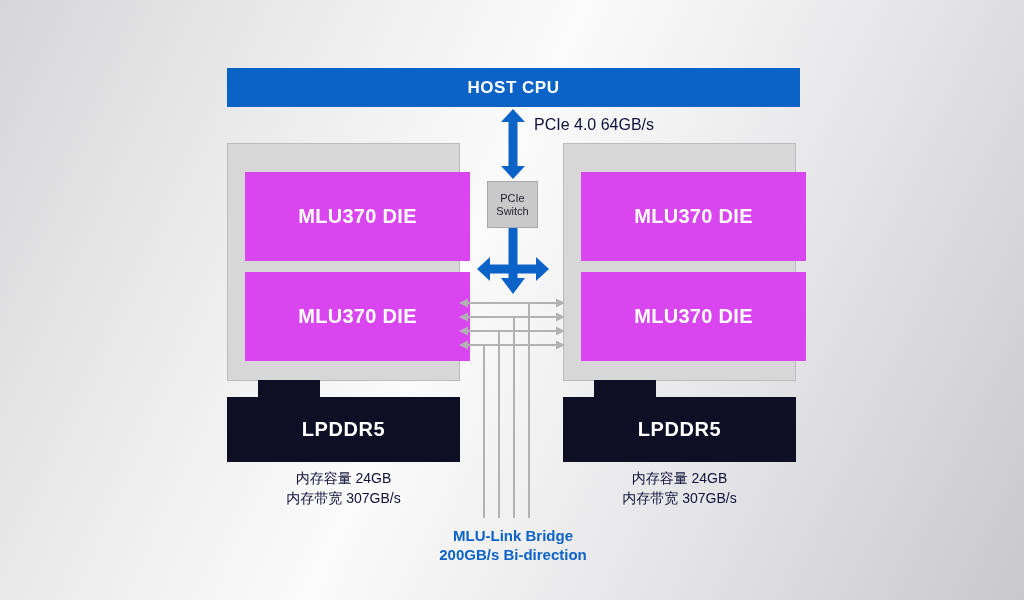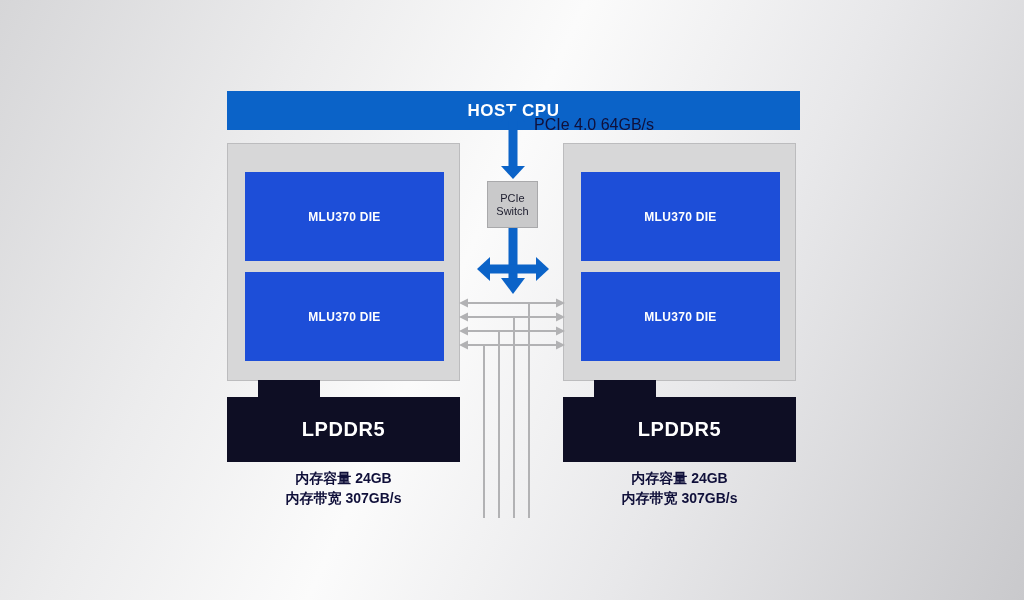--- a/index.html
+++ b/index.html
@@ -6,60 +6,60 @@
   * { margin:0; padding:0; box-sizing:border-box; }
   html,body { width:1024px; height:600px; }
   .stage {
     position:relative; width:1024px; height:600px; overflow:hidden;
     background: linear-gradient(115deg, #d6d6d8 0%, #ececed 25%, #fbfbfb 45%, #e8e8ea 68%, #c9c9cc 100%);
     font-family:"Liberation Sans", sans-serif;
   }
   .host-cpu {
     position:absolute; left:227px; top:68px; width:573px; height:39px;
     background:#0b63c8; color:#ffffff; display:flex; align-items:center; justify-content:center;
-    font-weight:bold; font-size:17px; letter-spacing:0.5px;margin-top:23px;
+    font-weight:bold; font-size:17px; letter-spacing:0.5px;
   }
   .pcie-label {
     position:absolute; left:534px; top:116px;
     font-size:16px; font-weight:500; color:#10103a;
   }
   .pcie-switch {
     position:absolute; left:487px; top:181px; width:51px; height:47px;
     background:#c9c9ca; border:1px solid #a9a9ab;
     display:flex; flex-direction:column; align-items:center; justify-content:center;
     font-size:11px; line-height:13px; color:#1d1d2e;
   }
   .package {
     position:absolute; top:143px; width:233px; height:238px;
     background:#d7d7d8; border:1px solid #bcbcbe;
   }
   .package.left  { left:227px; }
   .package.right { left:563px; }
   .die {
-    position:absolute; left:17px; width:199px; height:89px;
-    background:#1d4ed8; color:#ffffff; font-weight:bold; font-size:12px;
+    position:absolute; left:17px; width:225px; height:89px;
+    background:#d946ef; color:#ffffff; font-weight:bold; font-size:20px;
     display:flex; align-items:center; justify-content:center; letter-spacing:0.3px;
   }
   .die.d1 { top:28px; }
   .die.d2 { top:128px; }
   .mem-tab {
     position:absolute; top:380px; width:62px; height:18px; background:#0e0e24;
   }
   .mem-tab.left  { left:258px; }
   .mem-tab.right { left:594px; }
   .lpddr {
     position:absolute; top:397px; width:233px; height:65px;
     background:#0e0e24; color:#ffffff; font-weight:bold; font-size:20px;
     display:flex; align-items:center; justify-content:center; letter-spacing:0.6px;
   }
   .lpddr.left  { left:227px; }
   .lpddr.right { left:563px; }
   .mem-info {
     position:absolute; top:468px; width:233px; text-align:center;
-    font-size:14px; line-height:20px; color:#10103a;font-weight:bold;
+    font-size:14px; line-height:20px; color:#10103a;
   }
   .mem-info.left  { left:227px; }
   .mem-info.right { left:563px; }
   .bridge-label {
     position:absolute; left:363px; top:526px; width:300px; text-align:center;
     color:#0b63c8; font-weight:bold; font-size:15px; line-height:19px;
   }
   svg.abs { position:absolute; }
 </style>
 </head>
@@ -134,15 +134,17 @@
   <div class="mem-info left">
     <div>内存容量 24GB</div>
     <div>内存带宽 307GB/s</div>
   </div>
   <div class="mem-info right">
     <div>内存容量 24GB</div>
     <div>内存带宽 307GB/s</div>
   </div>
 
   <div class="bridge-label">
+    <div>MLU-Link Bridge</div>
+    <div>200GB/s Bi-direction</div>
   </div>
 
 </div>
 
 </body></html>

